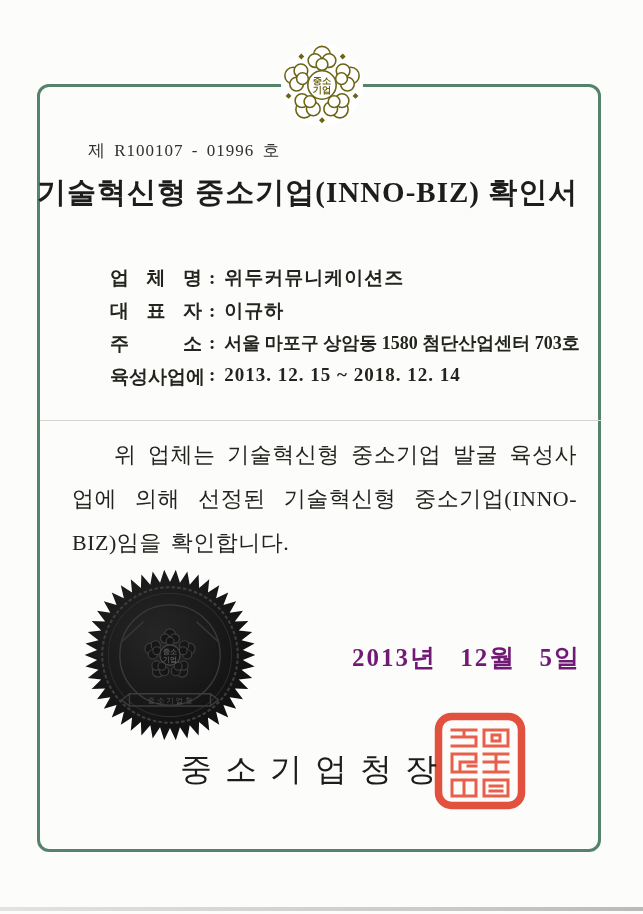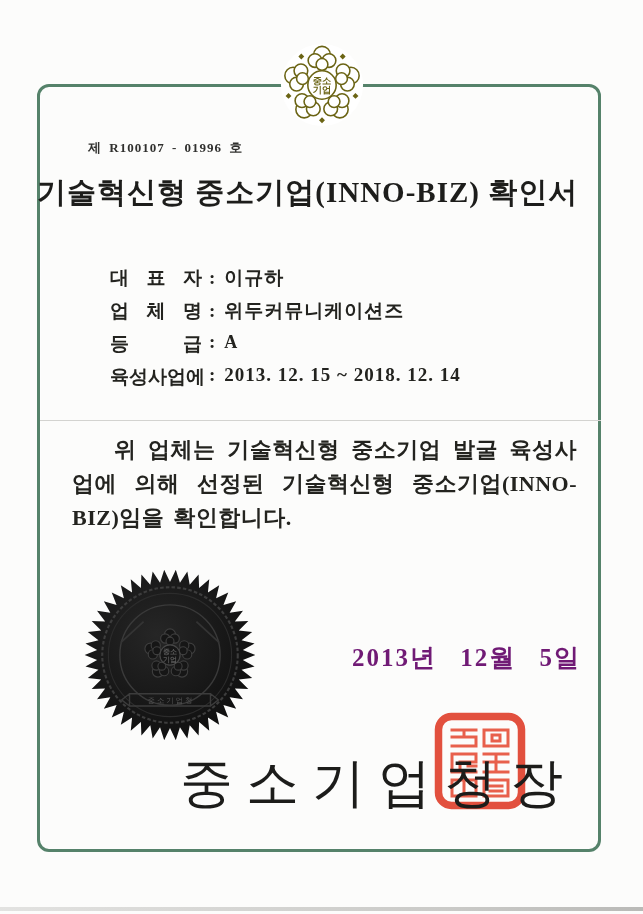--- a/index.html
+++ b/index.html
@@ -14,54 +14,54 @@
   .frame{
     left:37px;top:84px;width:558px;height:762px;
     border:3px solid #55826a;border-radius:12px;
     box-shadow:inset 0 0 0 1px rgba(255,255,255,.45);
   }
   
   .emblem{left:277px;top:40px;width:90px;height:90px;z-index:2;}
   .emblem svg{display:block;}
   
   .cert-number{
-    left:88px;top:139px;font-size:13px;letter-spacing:1px;word-spacing:3px;
-    color:#30302e;font-weight:700;
+    left:88px;top:139px;font-size:17px;letter-spacing:1px;word-spacing:3px;
+    color:#30302e;font-weight:400;
   }
   
   .title{
     left:37px;top:173px;width:632px;margin:0;text-align:left;
     font-size:29px;font-weight:700;letter-spacing:1px;color:#1d1d1b;
   }
   
   .fields{left:110px;top:265px;width:470px;}
   .row{height:33px;font-size:19px;font-weight:600;color:#23231f;white-space:nowrap;}
   .lbl{display:inline-block;width:92px;text-align:justify;text-align-last:justify;vertical-align:top;}
   .colon{display:inline-block;margin:0 9px 0 7px;}
   .val{letter-spacing:1px;}
   .row:nth-child(3) .val{font-size:18px;letter-spacing:0;}
   .row:nth-child(5) .val{word-spacing:2px;}
   
   .divider{left:40px;top:420px;width:561px;height:1px;background:#d3d3d0;}
   
   .body-text{
     left:72px;top:433px;width:505px;margin:0;
-    font-size:22px;line-height:34px;font-weight:700;color:#23231f;
+    font-size:22px;line-height:44px;font-weight:400;color:#23231f;
     text-align:justify;text-indent:42px;letter-spacing:.5px;word-spacing:3px;
   }
   
   .foil-seal{left:82px;top:567px;width:176px;height:176px;}
   
   .issue-date{
     left:352px;top:641px;font-size:25px;font-weight:600;color:#701a75;
     letter-spacing:2px;word-spacing:15px;white-space:nowrap;
   }
   
   .issuer{
-    left:180px;top:748px;font-size:53px;font-weight:500;color:#1c1c1a;
+    left:180px;top:748px;font-size:32px;font-weight:500;color:#1c1c1a;
     letter-spacing:13px;white-space:nowrap;z-index:3;
   }
   
   .red-stamp{left:434px;top:712px;width:92px;height:98px;z-index:2;}
   
   .scan-edge{
     left:0;top:907px;width:643px;height:4px;
     background:linear-gradient(to right,#dcdcda,#bdbdba 70%,#a9a9a6);
     opacity:.8;
   }
@@ -110,27 +110,27 @@
       <text x="0" y="8.5" text-anchor="middle" font-size="9.5" font-weight="bold" fill="#6b6414">기업</text>
     </svg>
   </div>
 
   <div class="abs cert-number">제 R100107 - 01996 호</div>
 
   <h1 class="abs title">기술혁신형 중소기업(INNO-BIZ) 확인서</h1>
 
   <div class="abs fields">
     <div class="row">
+      <span class="lbl">업 체 명</span><span class="colon">:</span><span class="val">위두커뮤니케이션즈</span>
+    </div>
+    <div class="row">
       <span class="lbl">대 표 자</span><span class="colon">:</span><span class="val">이규하</span>
     </div>
     <div class="row">
-      <span class="lbl">업 체 명</span><span class="colon">:</span><span class="val">위두커뮤니케이션즈</span>
-    </div>
-    <div class="row">
-      <span class="lbl">등 급</span><span class="colon">:</span><span class="val">A</span>
+      <span class="lbl">주 소</span><span class="colon">:</span><span class="val">서울 마포구 상암동 1580 첨단산업센터 703호</span>
     </div>
     <div class="row">
       <span class="lbl">육성사업에</span><span class="colon">:</span><span class="val">2013. 12. 15 ~ 2018. 12. 14</span>
     </div>
   </div>
 
   <div class="abs divider"></div>
 
   <p class="abs body-text">위 업체는 기술혁신형 중소기업 발굴 육성사업에 의해 선정된 기술혁신형 중소기업(INNO-BIZ)임을 확인합니다.</p>
 

